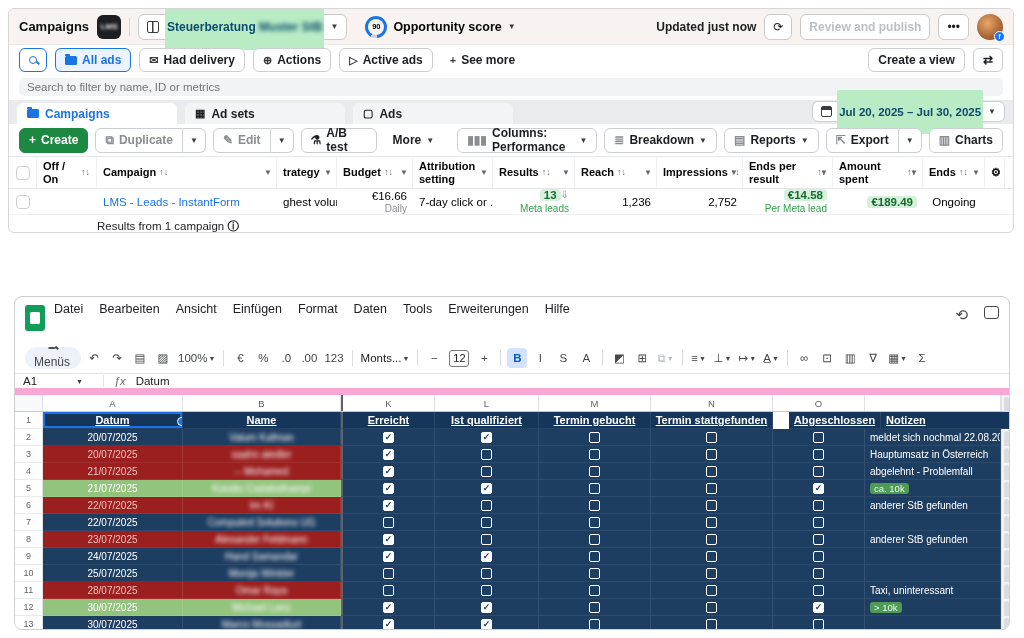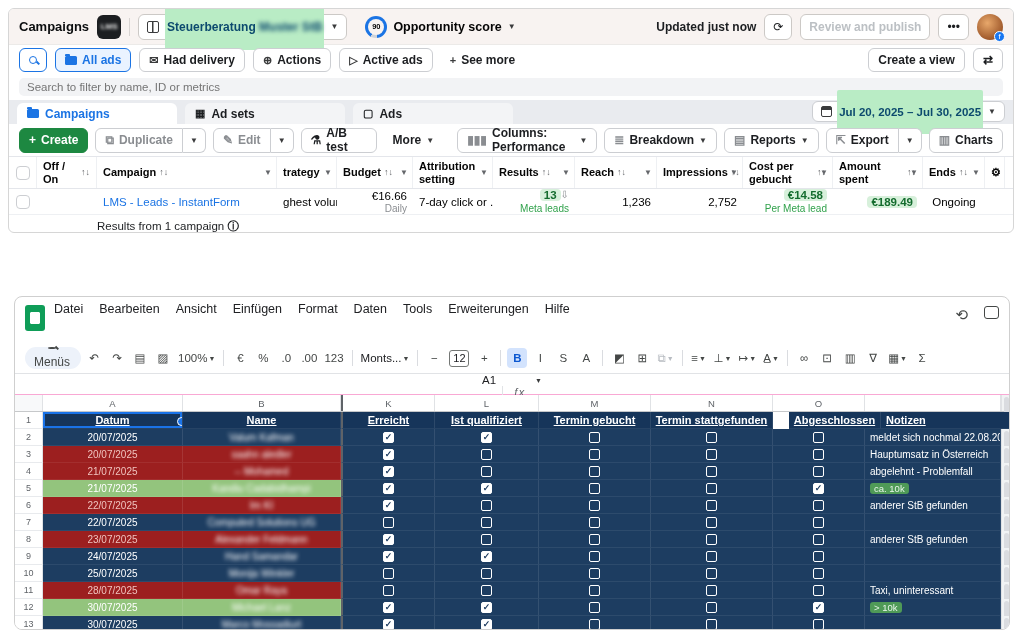--- a/index.html
+++ b/index.html
@@ -103,21 +103,21 @@
   .pill { background:#edf2fa; border-radius:20px; height:22px; display:flex; align-items:center; gap:6px; padding:0 11px 0 9px; color:#444746; font-size:12px;flex-direction:column; }
   .ti { min-width:20px; height:20px; display:flex; align-items:center; justify-content:center; border-radius:4px; gap:1px; padding:0 2px; white-space:nowrap; }
   .ti.active { background:#d3e3fd; color:#0b57d0; }
   .ti.dim { color:#b8bcc2; }
   .ti b { font-weight:bold; }
   .ti .tcaret { font-size:7px; }
   .tdiv { width:1px; height:16px; background:#dadce0; margin:0 3px; }
   .szbox { width:20px; height:17px; border:1px solid #747775; border-radius:3px; display:flex; align-items:center; justify-content:center; font-size:11px; color:#202124; }
   .fontname { color:#202124; }
 
-  .sh-formula { height:22px; display:flex; align-items:center; border-top:1px solid #e1e3e6; border-bottom:1px solid #f9a8d4; font-size:11.5px; color:#202124;flex-direction:column; }
+  .sh-formula { height:22px; display:flex; align-items:center; border-top:1px solid #e1e3e6; border-bottom:7px solid #f9a8d4; font-size:11.5px; color:#202124; }
   .nbox { width:76px; display:flex; align-items:center; justify-content:space-between; padding:0 8px; }
   .fx { font-style:italic; color:#5f6368; margin:0 10px 0 12px; border-left:1px solid #e1e3e6; padding-left:10px; font-size:11px; }
 
   .col-letters { height:17px; display:flex; background:#ffffff; border-bottom:1px solid #c6c8ca; }
   .cl { border-right:1px solid #e0e2e5; display:flex; align-items:center; justify-content:center; font-size:9.5px; color:#5f6368; background:#fff; }
   .cl.thick { border-left:2px solid #5f6368; }
   .cl.corner { background:#f8f9fa; }
 
   .sh-grid { position:relative; }
   .srow { display:flex; height:17px; }
@@ -332,21 +332,21 @@
           <span>Reach</span>
           <span class="sort">↑↓</span>
           <span class="hcaret">▼</span>
         </span>
         <span class="hc">
           <span>Impressions</span>
           <span class="sort">↑↓</span>
           <span class="hcaret">▼</span>
         </span>
         <span class="hc">
-          <span>Cost per gebucht</span>
+          <span>Ends per result</span>
           <span class="sort">↑↓</span>
           <span class="hcaret">▼</span>
         </span>
         <span class="hc">
           <span>Amount spent</span>
           <span class="sort">↑↓</span>
           <span class="hcaret">▼</span>
         </span>
         <span class="hc">
           <span>Ends</span>

